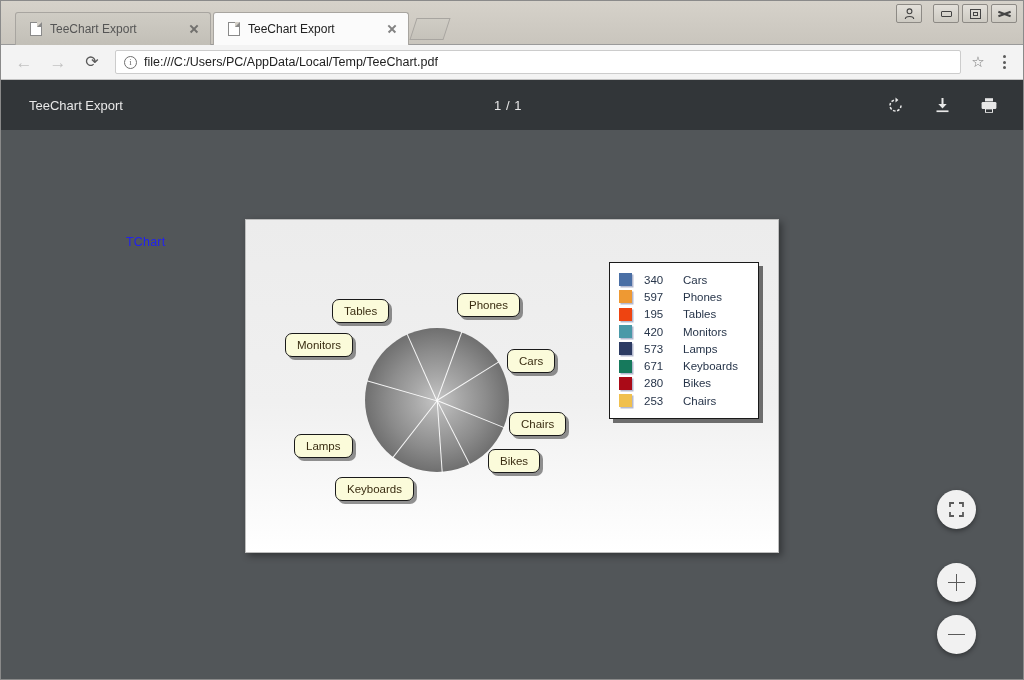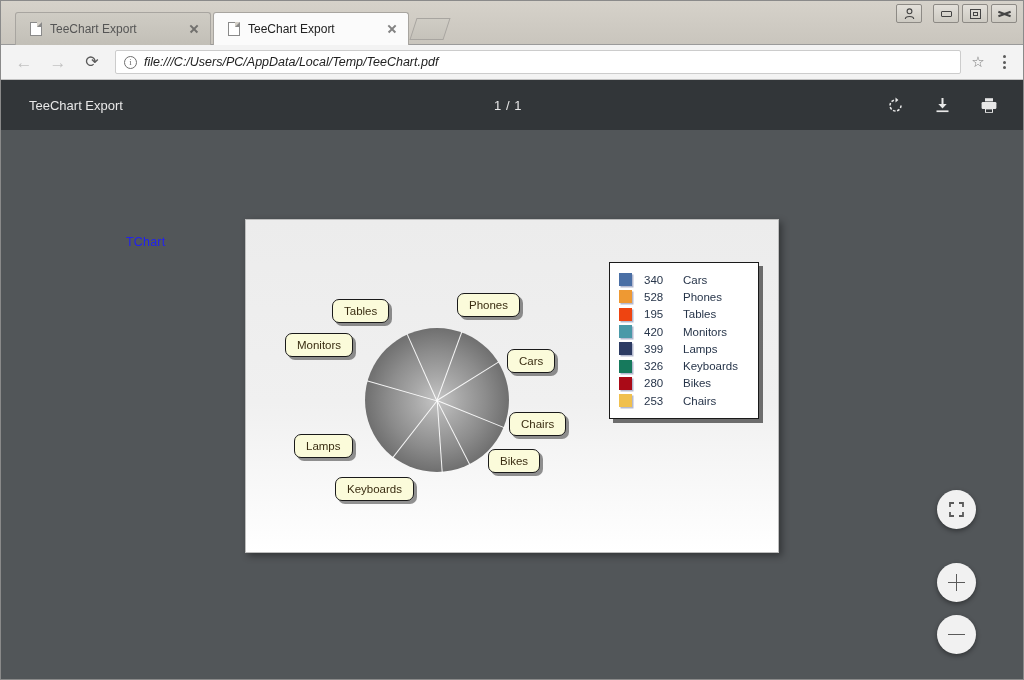--- a/index.html
+++ b/index.html
@@ -119,21 +119,21 @@
     border: 1px solid #ccc; border-radius: 2px;
     display: flex; align-items: center; padding: 0 8px; gap: 7px;
     margin-left: 2px;
   }
   .info-ico {
     width: 13px; height: 13px; border: 1.3px solid #707070;
     border-radius: 50%; color: #707070; font-size: 9px;
     display: flex; align-items: center; justify-content: center;
     font-family: "Liberation Serif", serif; flex: 0 0 13px;
   }
-  .urltext { font-size: 12.5px; color: #222; white-space: nowrap; font-style: italic; }
+  .urltext { font-size: 12.5px; color: #222; white-space: nowrap; }
   .star {
     flex: 0 0 18px; font-size: 15px; color: #777; text-align: center;
   }
   .kebab {
     flex: 0 0 18px; display:flex; flex-direction:column; align-items:center; gap:2.5px;
   }
   .kebab i { width: 3px; height: 3px; background: #5a5a5a; border-radius: 50%; display:block;}
 
   
   .pdfwrap { flex: 1 1 auto; position: relative; background: #525659; overflow: hidden; }
@@ -334,41 +334,41 @@
           </div>
 
         <div class="legend" id="legend">
             <div class="legend-row">
               <span class="swatch" style="background: rgb(74, 111, 165);"></span>
               <span class="lg-val">340</span>
               <span class="lg-name">Cars</span>
             </div>
             <div class="legend-row">
               <span class="swatch" style="background: rgb(238, 153, 51);"></span>
-              <span class="lg-val">528</span>
+              <span class="lg-val">597</span>
               <span class="lg-name">Phones</span>
             </div>
             <div class="legend-row">
               <span class="swatch" style="background: rgb(238, 68, 17);"></span>
               <span class="lg-val">195</span>
               <span class="lg-name">Tables</span>
             </div>
             <div class="legend-row">
               <span class="swatch" style="background: rgb(74, 153, 168);"></span>
               <span class="lg-val">420</span>
               <span class="lg-name">Monitors</span>
             </div>
             <div class="legend-row">
               <span class="swatch" style="background: rgb(44, 59, 99);"></span>
-              <span class="lg-val">399</span>
+              <span class="lg-val">573</span>
               <span class="lg-name">Lamps</span>
             </div>
             <div class="legend-row">
               <span class="swatch" style="background: rgb(22, 121, 92);"></span>
-              <span class="lg-val">326</span>
+              <span class="lg-val">671</span>
               <span class="lg-name">Keyboards</span>
             </div>
             <div class="legend-row">
               <span class="swatch" style="background: rgb(170, 10, 23);"></span>
               <span class="lg-val">280</span>
               <span class="lg-name">Bikes</span>
             </div>
             <div class="legend-row">
               <span class="swatch" style="background: rgb(240, 192, 79);"></span>
               <span class="lg-val">253</span>

